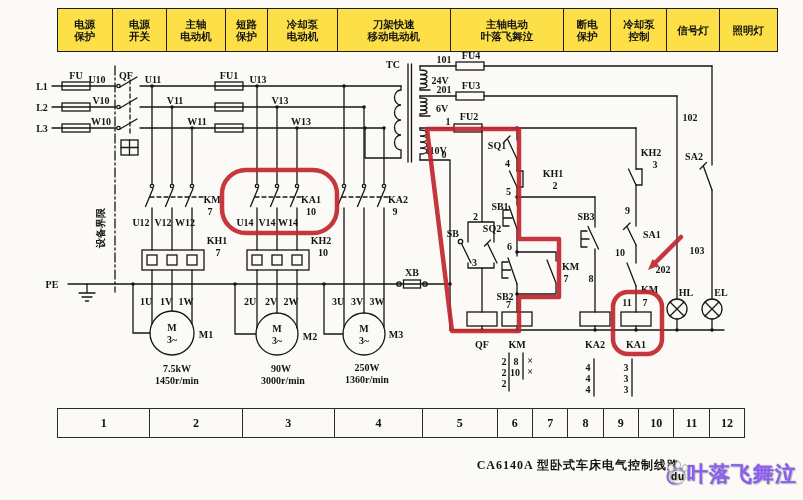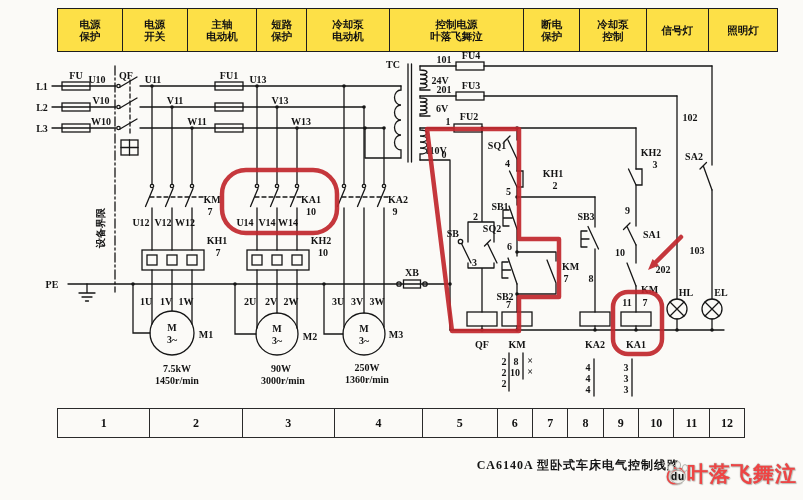--- a/index.html
+++ b/index.html
@@ -16,21 +16,21 @@
   #strip{position:absolute;left:57px;top:408px;width:688px;height:30px;display:flex;
          border:1.6px solid #2a2a2a;box-sizing:border-box;background:#fbfaf7;}
   .scell{display:flex;align-items:center;justify-content:center;border-right:1.6px solid #2a2a2a;
          box-sizing:border-box;font-family:"Liberation Serif",serif;font-weight:bold;
          font-size:12px;color:#111;}
   .scell:last-child{border-right:none;}
   #title{position:absolute;left:180px;top:457px;width:500px;text-align:right;
          font-family:"Liberation Serif",serif;font-weight:bold;font-size:12px;
          letter-spacing:1px;color:#151515;}
   #watermark{position:absolute;right:6px;top:460px;display:flex;align-items:center;gap:3px;
-         font-weight:bold;font-size:21px;letter-spacing:1px;color:#ef4444;
+         font-weight:bold;font-size:21px;letter-spacing:1px;color:#8b5cf6;
          text-shadow:0 0 1px #a9a9a3,0 0 1.5px #b5b5af,1px 1px 1px #c2c2bc;}
   text{font-family:"Liberation Serif",serif;font-weight:bold;fill:#141414;font-size:10px;}
 </style>
 </head>
 <body>
 
 <div id="header">
     <div class="hcell" style="flex: 44 0 0px;">
       <span>电源</span>
       <span>保护</span>
@@ -45,21 +45,25 @@
     </div>
     <div class="hcell" style="flex: 34 0 0px;">
       <span>短路</span>
       <span>保护</span>
     </div>
     <div class="hcell" style="flex: 56 0 0px;">
       <span>冷却泵</span>
       <span>电动机</span>
     </div>
     <div class="hcell" style="flex: 92 0 0px;">
-      <span>控制电源</span>
+      <span>刀架快速</span>
+      <span>移动电动机</span>
+    </div>
+    <div class="hcell" style="flex: 92 0 0px;">
+      <span>主轴电动</span>
       <span>叶落飞舞泣</span>
     </div>
     <div class="hcell" style="flex: 38 0 0px;">
       <span>断电</span>
       <span>保护</span>
     </div>
     <div class="hcell" style="flex: 45 0 0px;">
       <span>冷却泵</span>
       <span>控制</span>
     </div>

